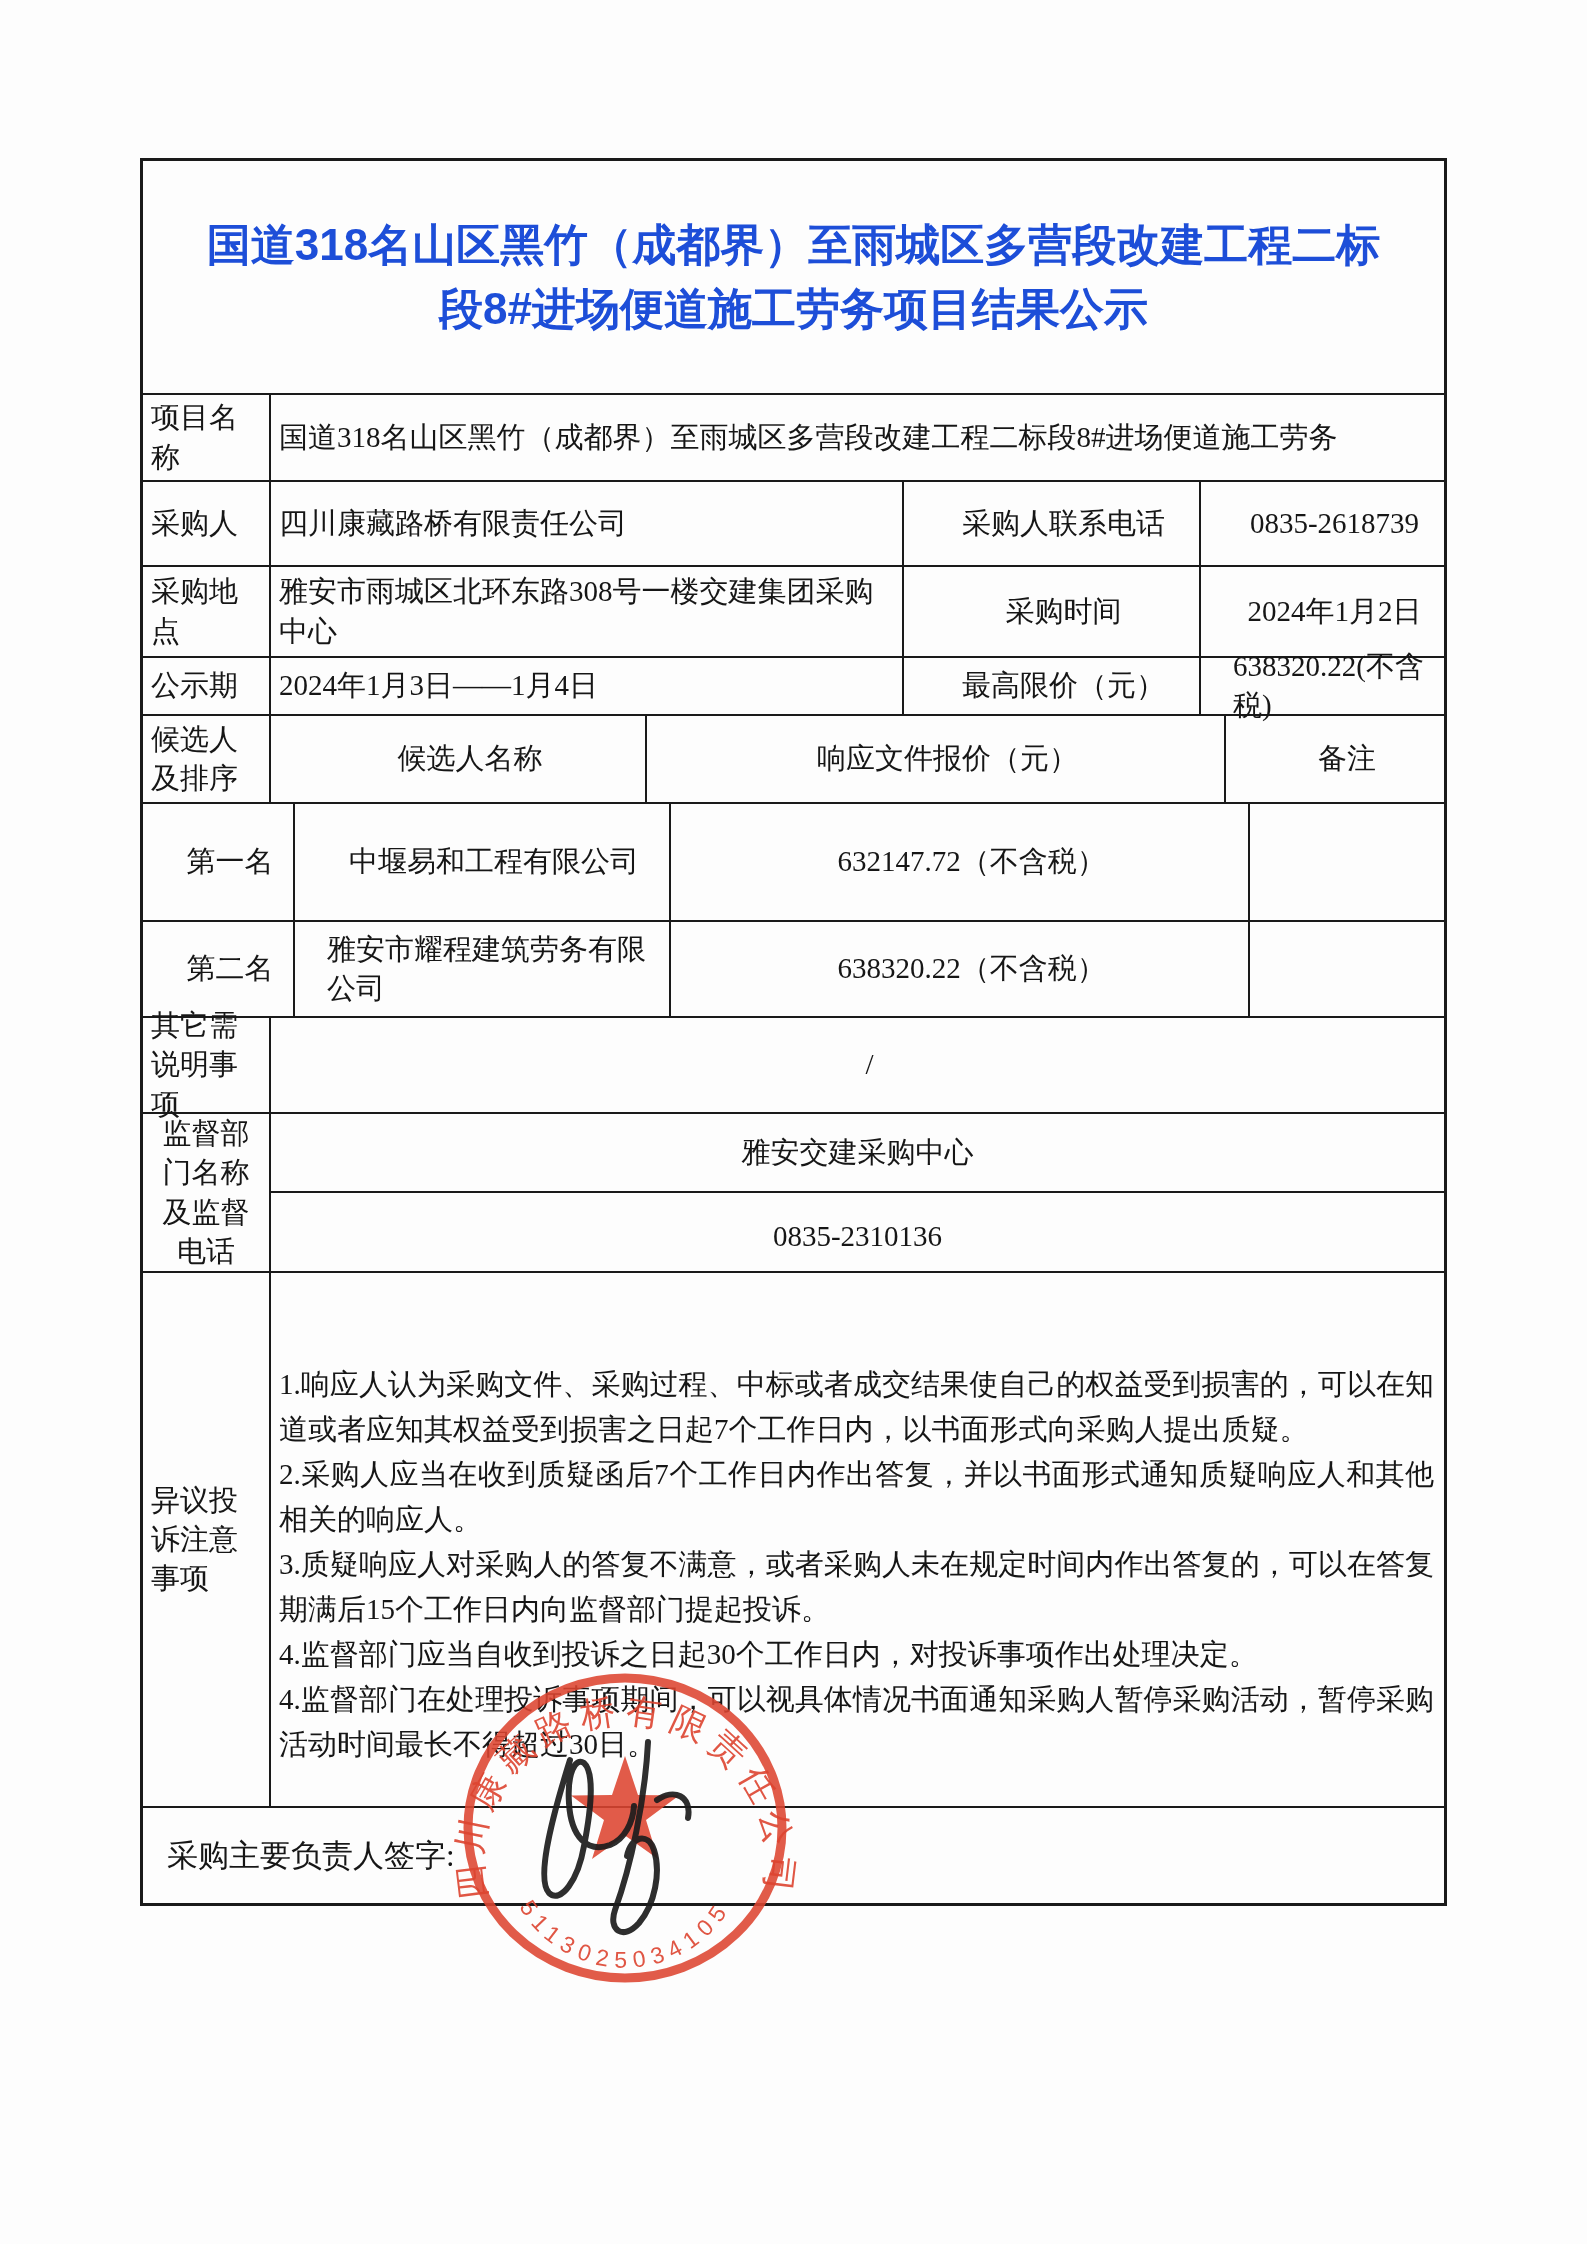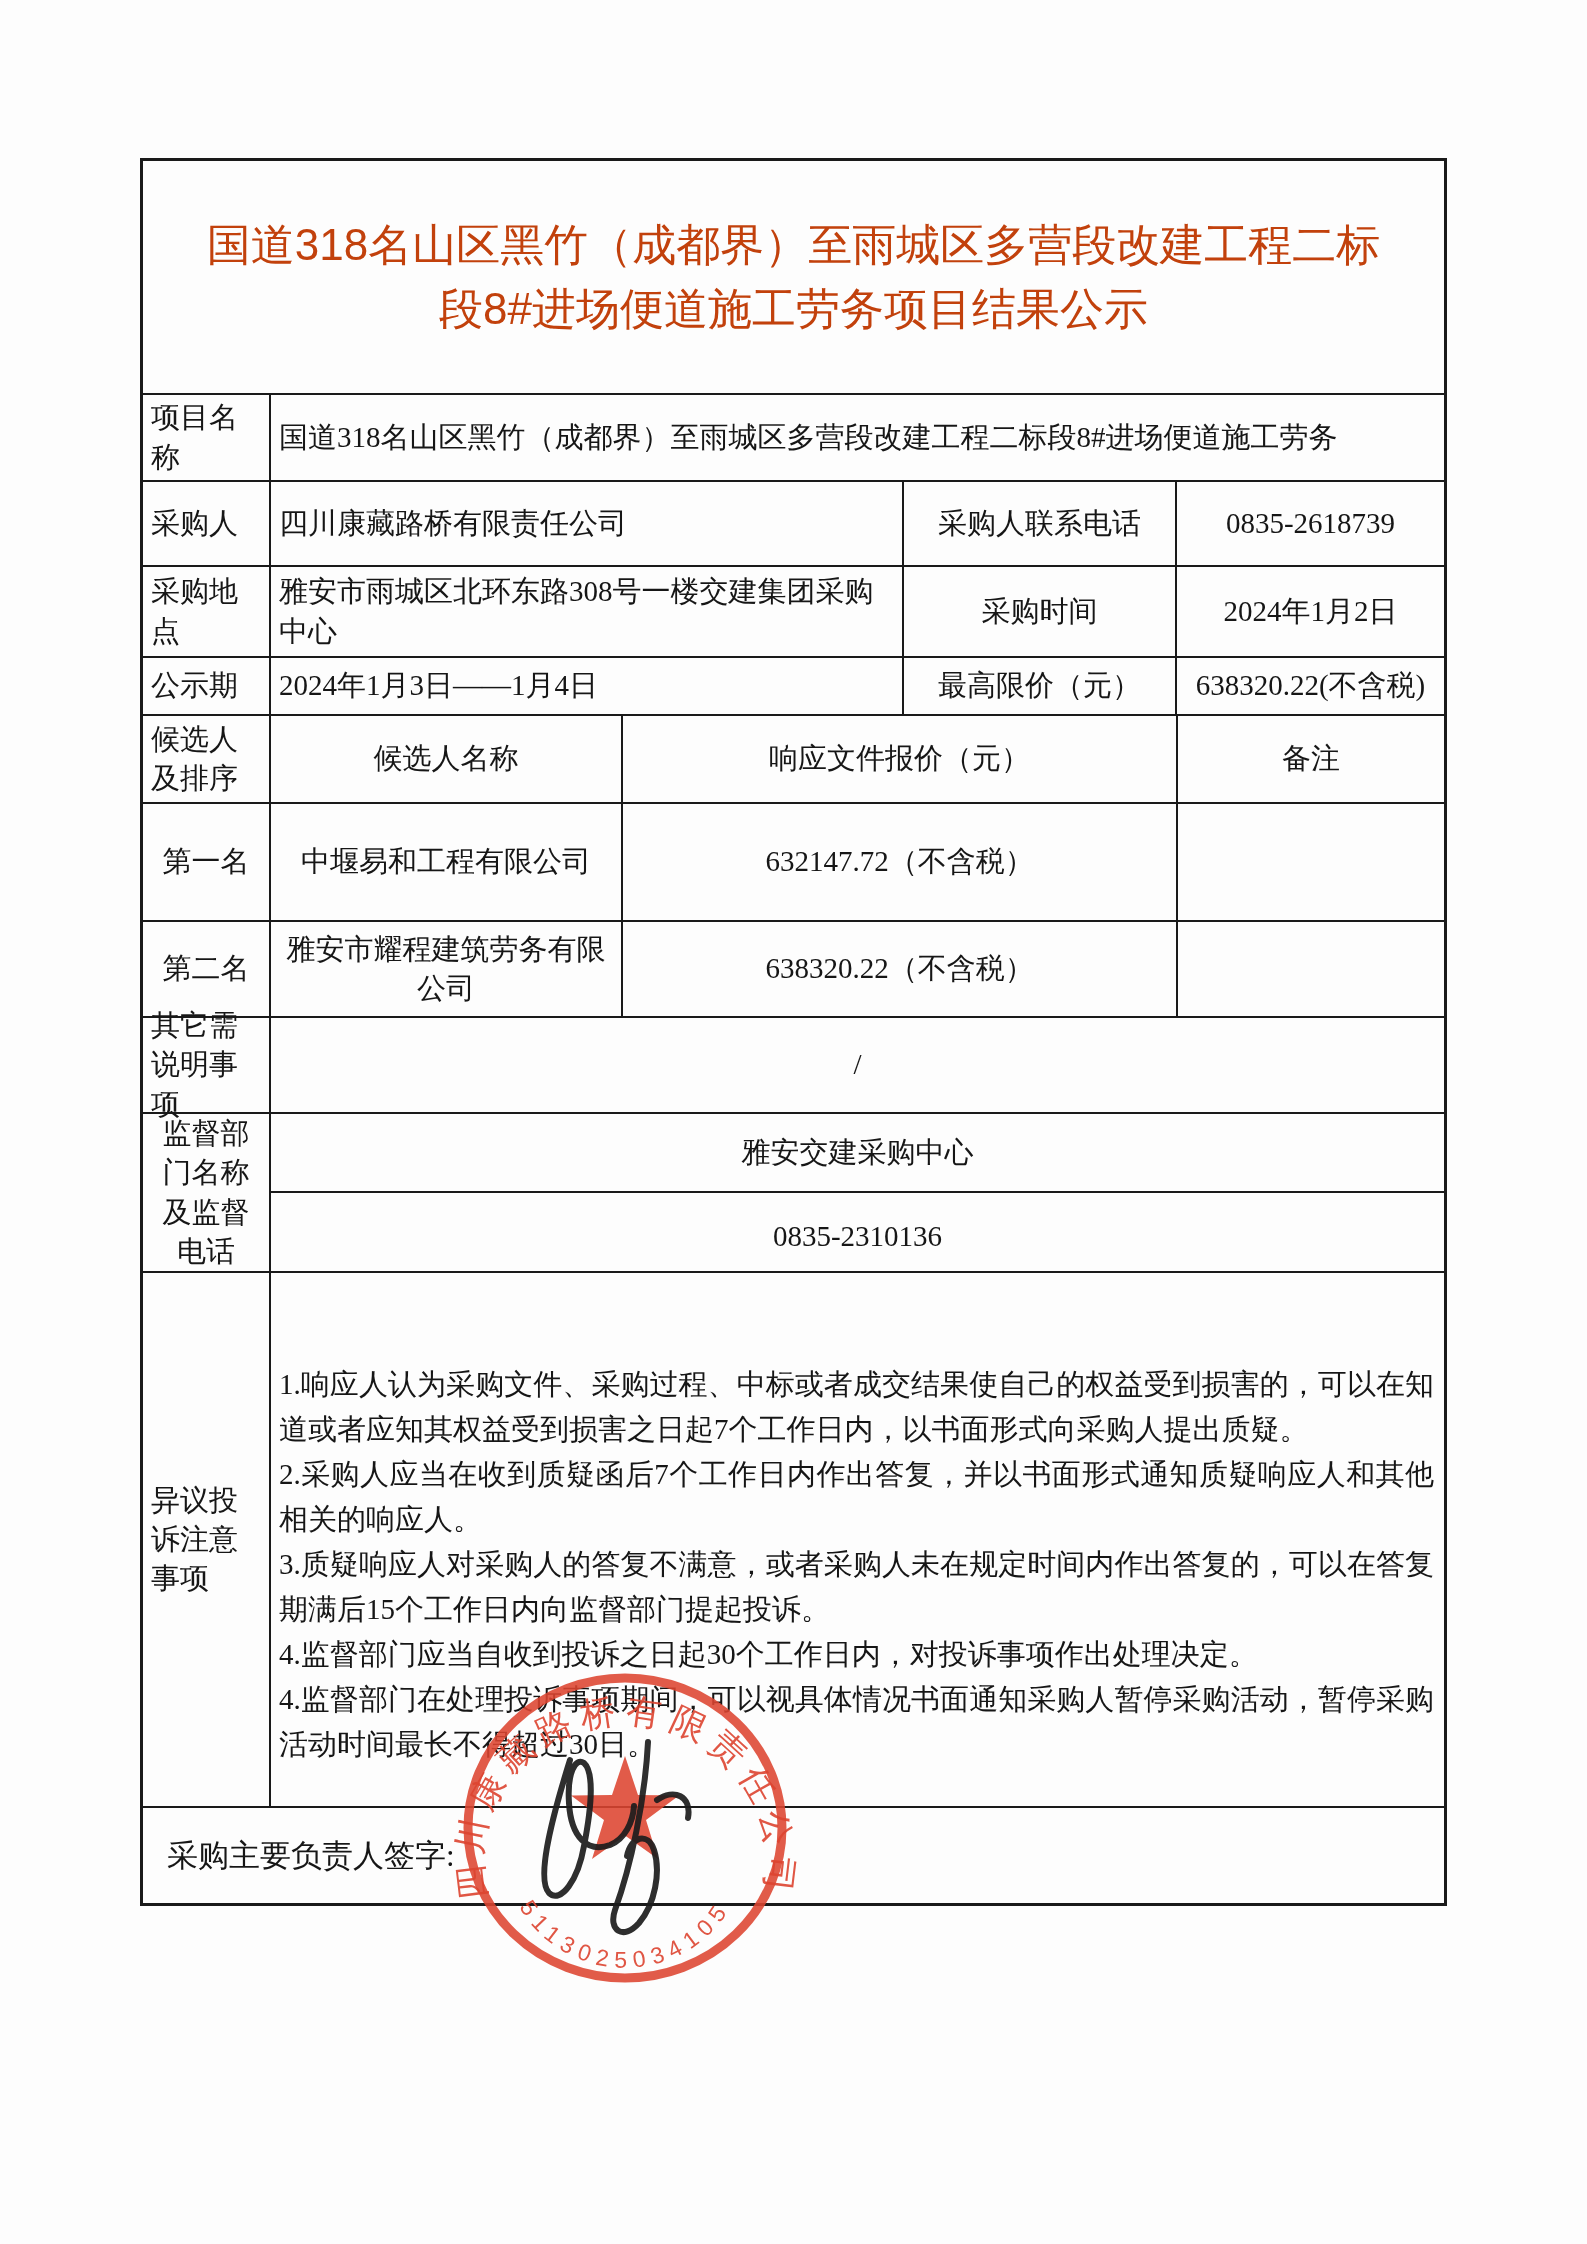--- a/index.html
+++ b/index.html
@@ -18,26 +18,26 @@
     position:absolute;left:140px;top:158px;width:1307px;
     border:3px solid #1a1a1a;
     box-sizing:border-box;
     background:transparent;
   }
   .row{display:flex;border-bottom:2px solid #1a1a1a;box-sizing:border-box;}
   .row:last-child{border-bottom:none;}
   .cell{box-sizing:border-box;display:flex;align-items:center;padding:4px 8px;font-size:29px;line-height:1.35;}
   .cell.rb{border-right:2px solid #1a1a1a;}
   .lbl{width:128px;flex:0 0 128px;}
-  .ctr{justify-content:center;text-align:center;}
+  .ctr{justify-content:center;text-align:left;margin-left:24px;}
   .title-row{height:232px;border-bottom:2px solid #1a1a1a;display:flex;align-items:center;justify-content:center;}
   .title-text{
     font-family:"Liberation Sans", sans-serif;
-    font-weight:normal;font-size:44px;line-height:1.45;
-    text-align:center;width:1190px;color:#c2410c;
+    font-weight:bold;font-size:44px;line-height:1.45;
+    text-align:center;width:1190px;color:#1d4ed8;
   }
   .h87{height:87px}.h85{height:85px}.h91{height:91px}.h73{height:58px}
   .h88{height:88px}.h92{height:118px}.h96{height:96px}.h159{height:159px}
   .h535{height:535px}.h95{height:95px}
   .val{flex:1 1 auto;}
   .w633{width:633px;flex:0 0 633px;}
   .w273{width:273px;flex:0 0 273px;}
   .w352{width:352px;flex:0 0 352px;}
   .w555{width:555px;flex:0 0 555px;}
   .sup-right{flex:1 1 auto;display:flex;flex-direction:column;gap:8px;}

